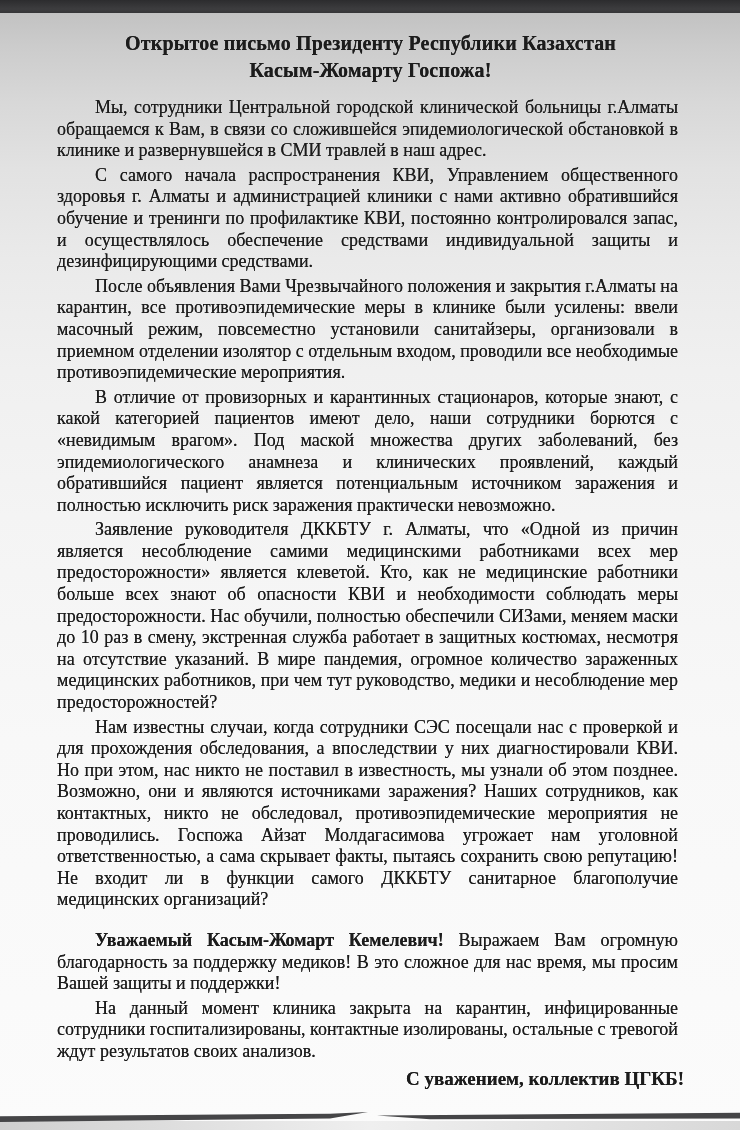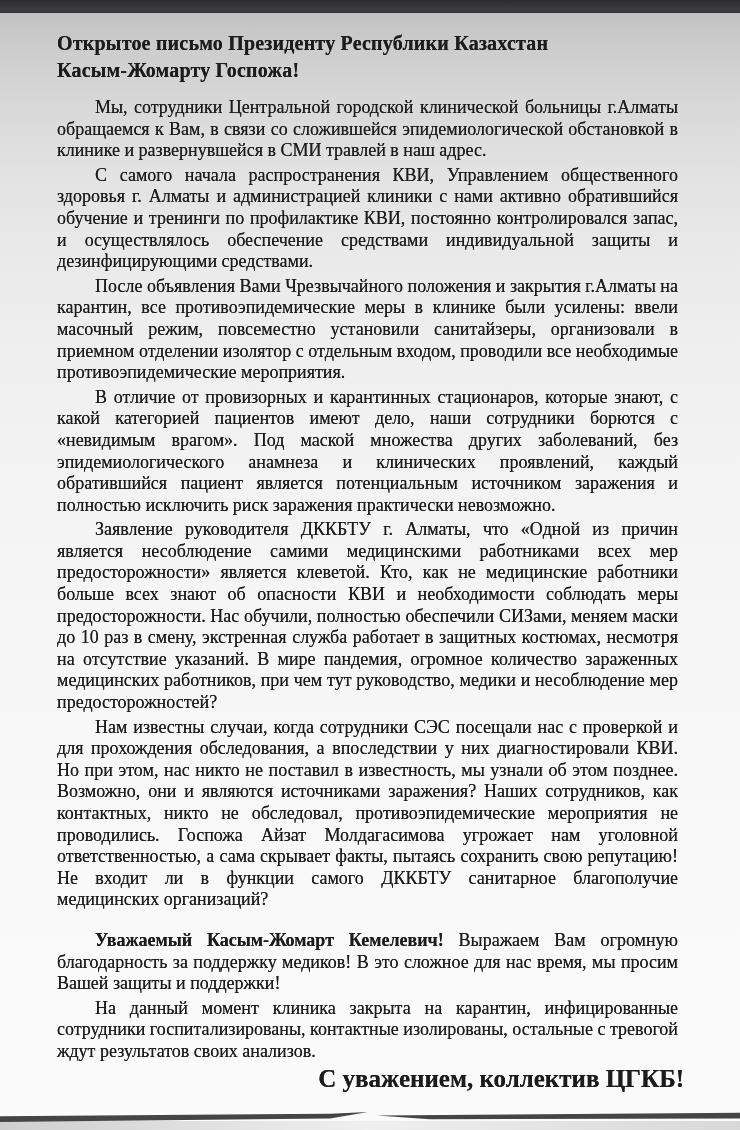--- a/index.html
+++ b/index.html
@@ -31,36 +31,36 @@
   }
   .content {
     position: absolute; top: 13px; left: 0; width: 740px;
     box-sizing: border-box;
     padding: 17px 56px 0 57px;
     color: #1c1c1c;
   }
   .title {
     font-size: 20px; line-height: 27px;
     font-weight: bold;
-    text-align: left;
+    text-align: center;
     margin: 0 0 13px 0;
     letter-spacing: 0.2px;
     text-shadow: 0 0 0.5px #2a2a2a;
   }
   .body-par {
     font-size: 18px; line-height: 21.6px;
     text-align: justify;
     text-indent: 38px;
     margin: 0 6px 3px 0;
     text-shadow: 0 0 0.4px #3a3a3a;
   }
   .closing { margin-top: 19px; }
   .closing .salutation { font-weight: bold; }
   .signature {
-    font-size: 25px; line-height: 22px;
+    font-size: 19px; line-height: 22px;
     font-weight: bold;
     text-align: right;
     margin: 5px 0 0 0;
     text-shadow: 0 0 0.4px #2a2a2a;
   }
   
   .bottom-edge {
     position: absolute; bottom: 0; left: 0;
     width: 740px; height: 26px;
     pointer-events: none;

